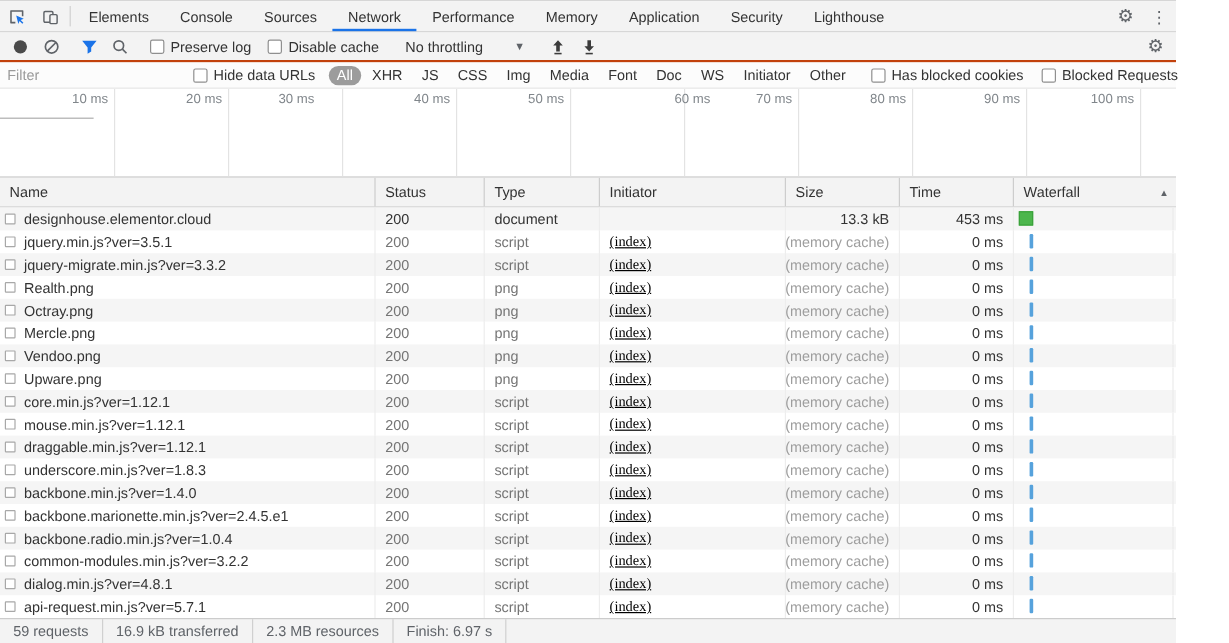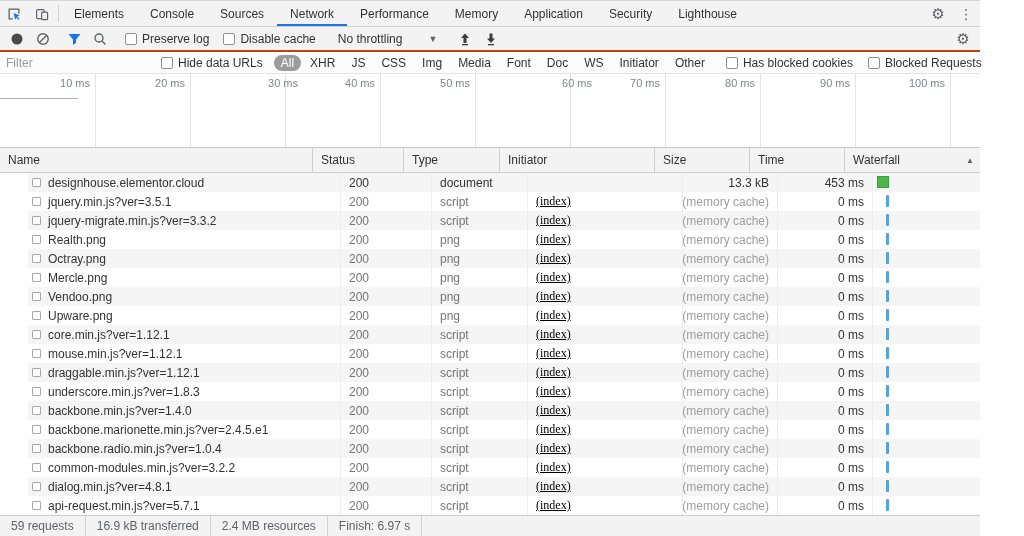--- a/index.html
+++ b/index.html
@@ -43,21 +43,21 @@
 
   
   .grid-header { height:25px; background:#f3f3f3; border-bottom:1px solid #cdcdcd; display:flex; align-items:center; flex:none; color:#333; }
   .hcell { height:100%; display:flex; align-items:center; padding-left:8px; border-right:1px solid #cdcdcd; white-space:nowrap; overflow:hidden; }
   .col-name{ width:313px; } .col-status{ width:91px; } .col-type{ width:96px; }
   .col-initiator{ width:155px; } .col-size{ width:95px; } .col-time{ width:95px; }
   .col-waterfall{ flex:1; border-right:none; display:flex; justify-content:space-between; align-items:center; padding-right:6px; }
   .sort-arrow { font-size:8px; color:#5f6368; }
 
   .grid-body { flex:1; overflow:hidden; background:#fff; }
-  .row { height:19px; display:flex; align-items:center; cursor:pointer;margin-left:28px; }
+  .row { height:19px; display:flex; align-items:center; cursor:pointer; }
   .row:nth-child(odd){ background:#f5f5f5; }
   .cell { height:100%; display:flex; align-items:center; padding-left:8px; border-right:1px solid #ededed; white-space:nowrap; overflow:hidden; }
   .cell.name { padding-left:4px; gap:7px; }
   .rowcb { width:9px; height:9px; border:1px solid #a8a8a8; border-radius:1px; background:#fff; flex:none; }
   .cell.num { justify-content:flex-end; padding-right:8px; padding-left:0; }
   .muted { color:#9e9e9e; }
   .status-cached { color:#757575; }
   .initiator-link { color:#000000; text-decoration:underline;font-family:Liberation Serif, serif; }
   .cell.waterfall { flex:1; border-right:none; position:relative; padding:0; }
   .wf-gridline { position:absolute; top:0; bottom:0; left:132px; width:1px; background:#ececec; }
@@ -196,21 +196,21 @@
     </label>
   </div>
 
   <div class="overview">
     <div class="ov-line"></div>
   <div class="gridline" style="left: 95px;"></div>
       <div class="tick-label" style="left: 20px;">10 ms</div>
       <div class="gridline" style="left: 190px;"></div>
       <div class="tick-label" style="left: 115px;">20 ms</div>
       <div class="gridline" style="left: 285px;"></div>
-      <div class="tick-label" style="left: 228px;">30 ms</div>
+      <div class="tick-label" style="left: 192px;">30 ms</div>
       <div class="gridline" style="left: 380px;"></div>
       <div class="tick-label" style="left: 305px;">40 ms</div>
       <div class="gridline" style="left: 475px;"></div>
       <div class="tick-label" style="left: 400px;">50 ms</div>
       <div class="gridline" style="left: 570px;"></div>
       <div class="tick-label" style="left: 522px;">60 ms</div>
       <div class="gridline" style="left: 665px;"></div>
       <div class="tick-label" style="left: 590px;">70 ms</div>
       <div class="gridline" style="left: 760px;"></div>
       <div class="tick-label" style="left: 685px;">80 ms</div>
@@ -549,17 +549,17 @@
         <div class="cell waterfall">
           <div class="wf-gridline"></div>
           <div class="wf-tick"></div>
         </div>
       </div>
     </div>
 
   <div class="statusbar">
       <div class="sb-item">59 requests</div>
       <div class="sb-item">16.9 kB transferred</div>
-      <div class="sb-item">2.4 MB resources</div>
+      <div class="sb-item">2.3 MB resources</div>
       <div class="sb-item">Finish: 6.97 s</div>
     </div>
 
 </div>
 
 </body></html>

